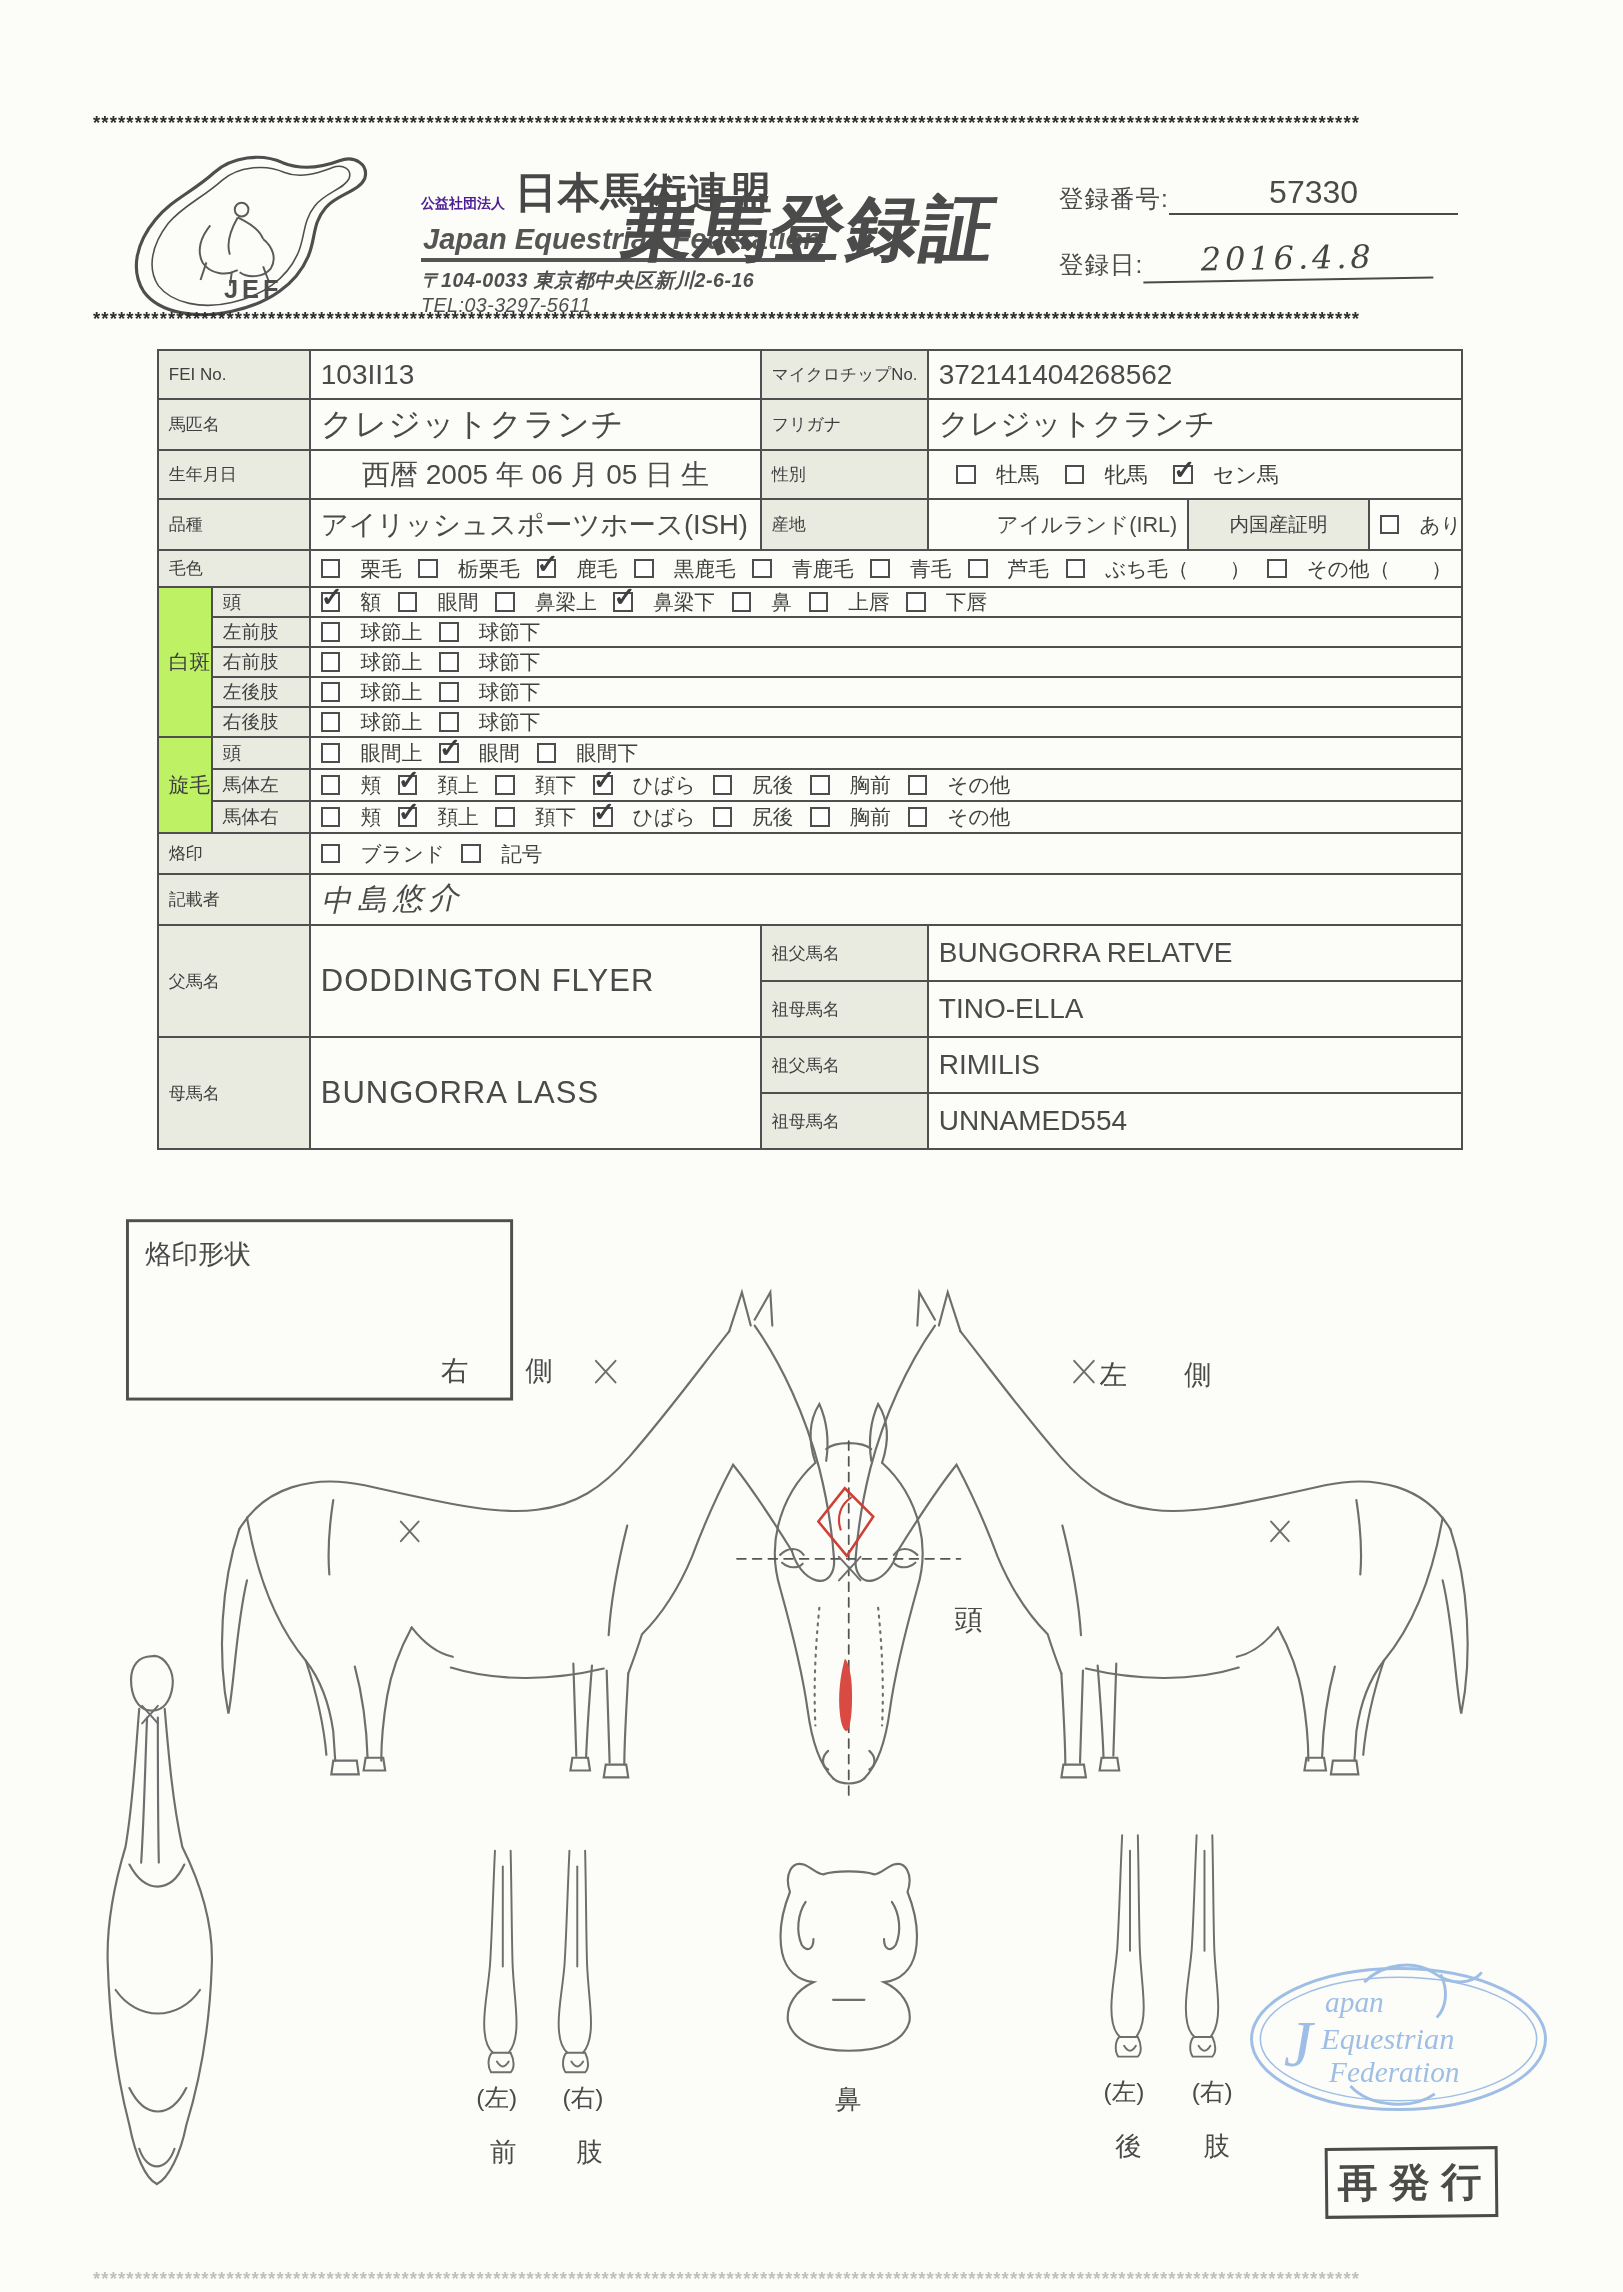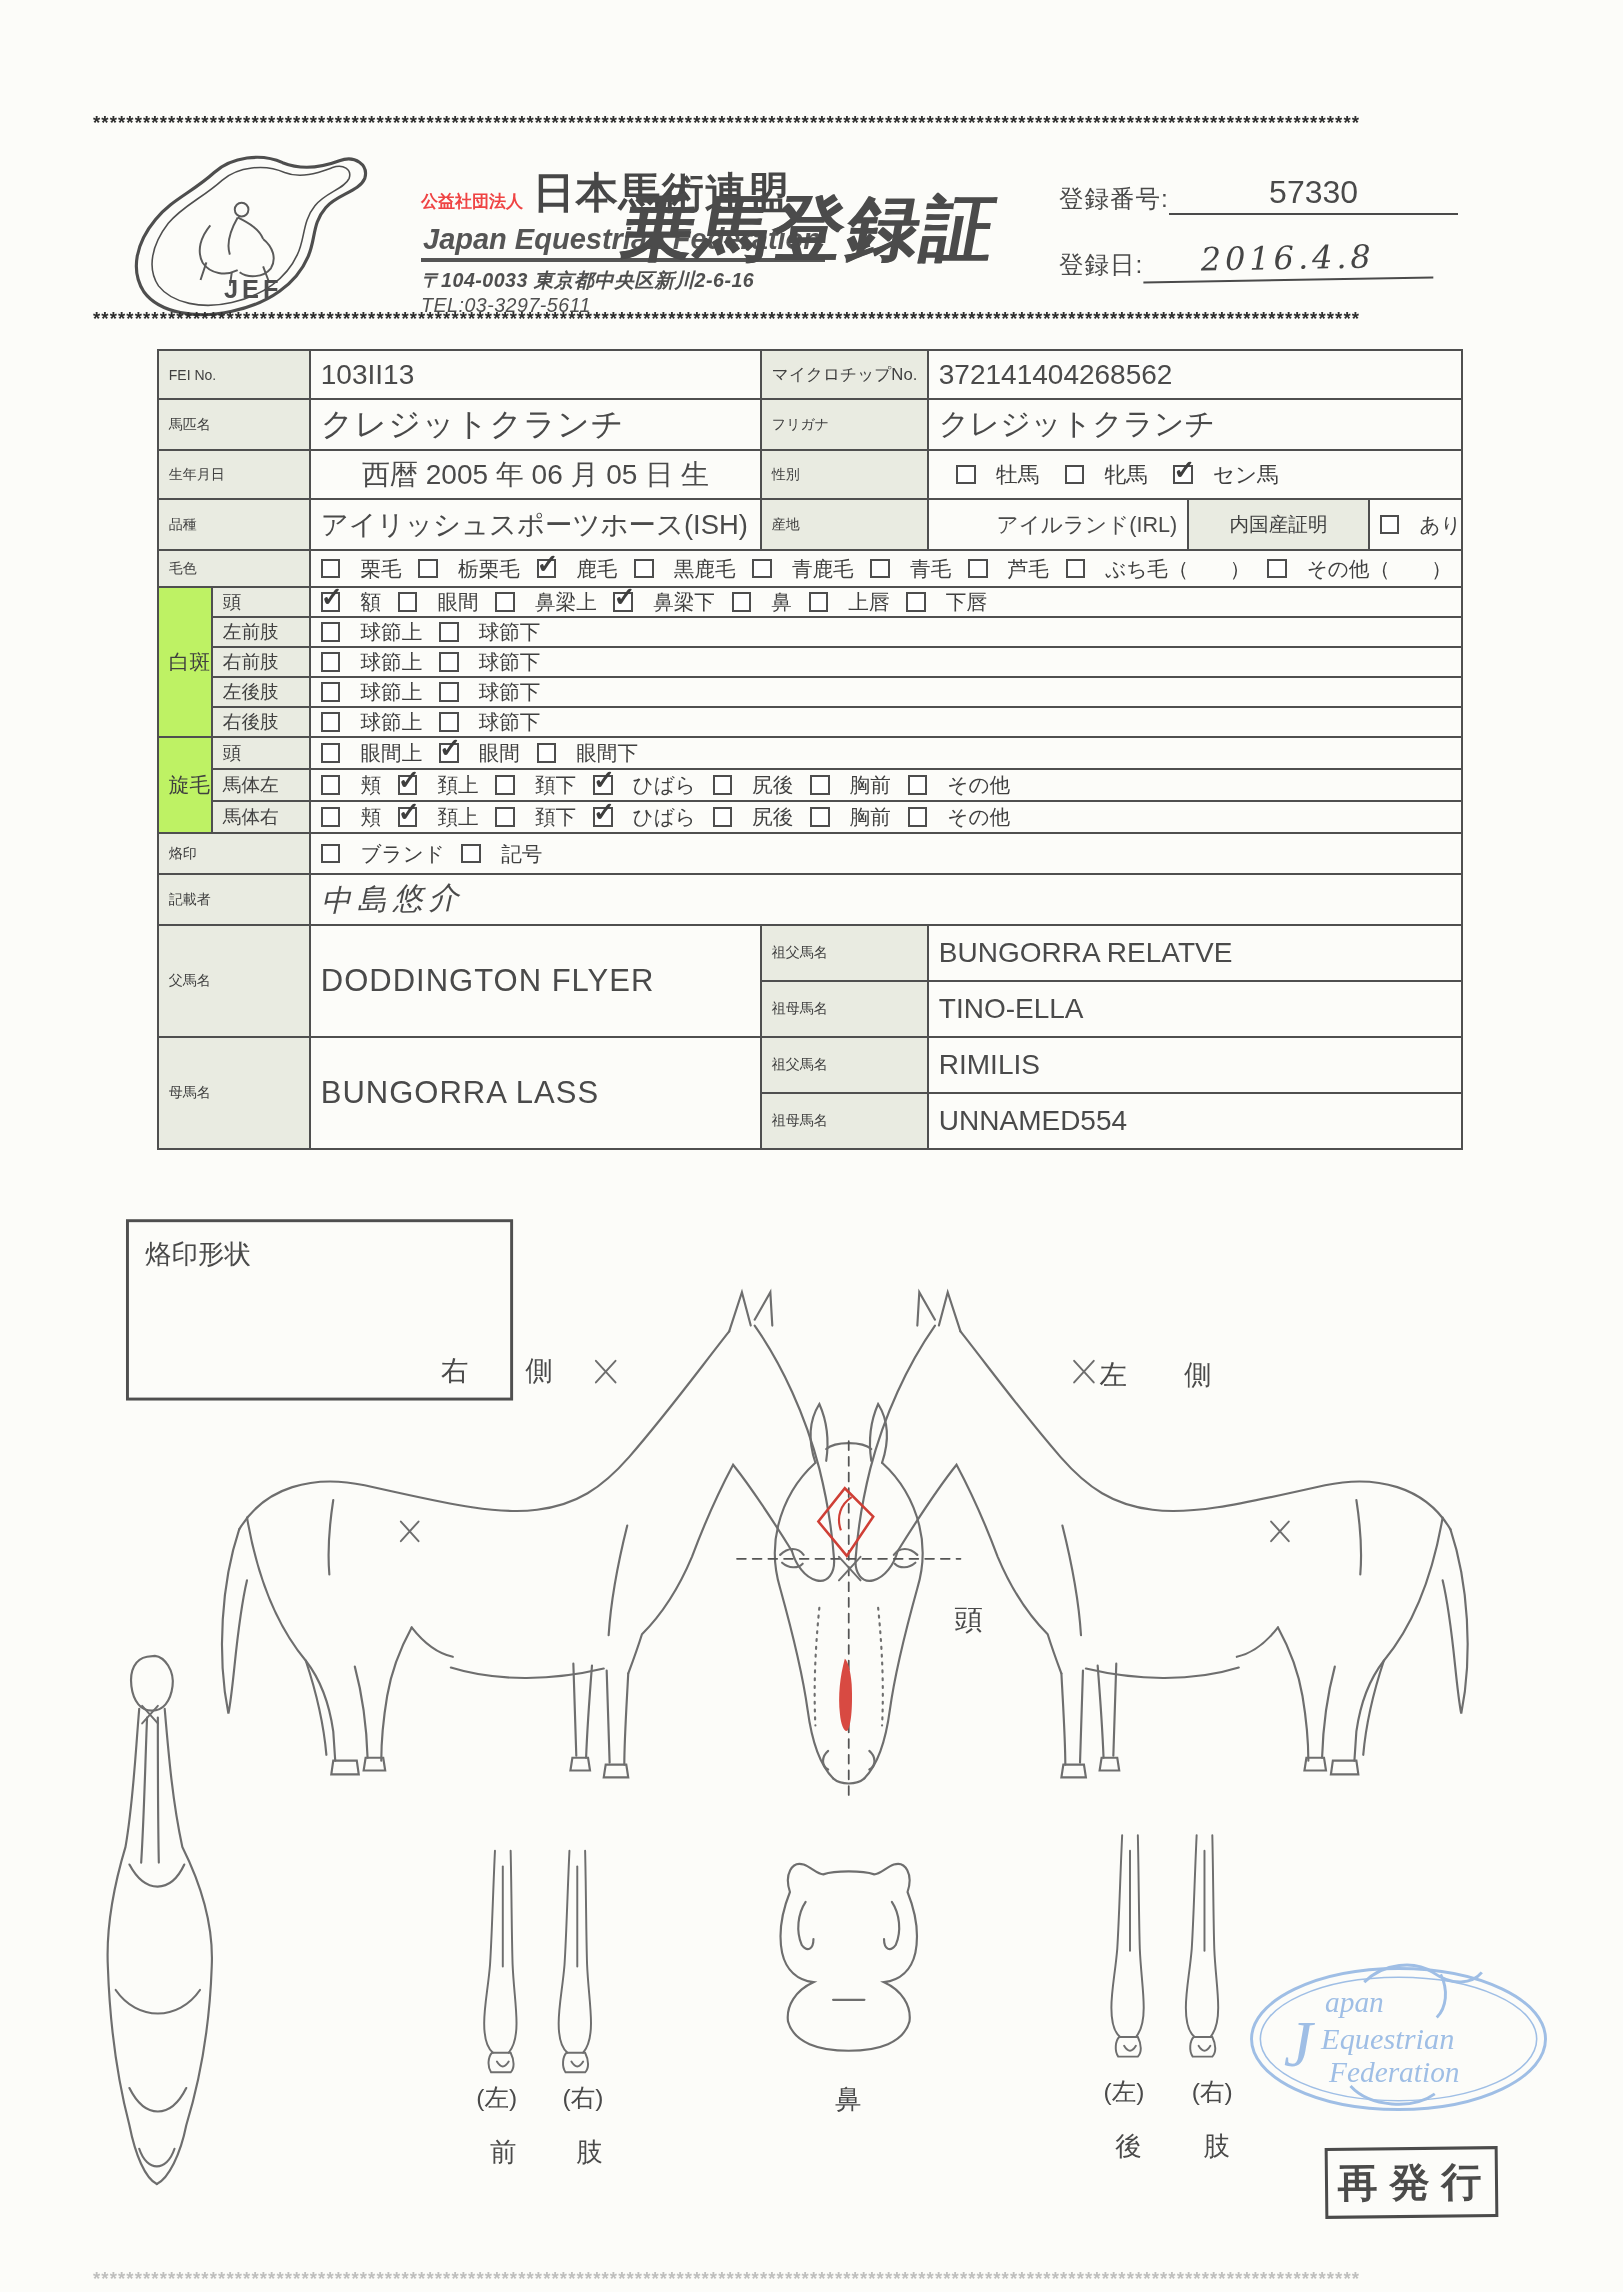--- a/index.html
+++ b/index.html
@@ -10,41 +10,41 @@
   
   .decor{left:93px;width:1436px;height:19.6px;overflow:hidden;font-size:18.6px;line-height:13.7px;
          letter-spacing:1.1px;color:#2e2e2e;white-space:nowrap;font-weight:bold;}
   .decor.top1{top:116px;}
   .decor.top2{top:312px;}
   .decor.bottom{top:2272px;opacity:.45;color:#777;}
 
   
   .orgblock{left:421px;top:165px;width:510px;}
   .orgline1{display:flex;align-items:flex-end;gap:9.8px;}
-  .orgtype{font-size:17px;font-weight:bold;color:#ef4444;padding-bottom:7.8px;}
+  .orgtype{font-size:14px;font-weight:bold;color:#4c1d95;padding-bottom:7.8px;}
   .orgname{font-size:42px;font-weight:bold;color:#474747;letter-spacing:1px;}
   .orgen{font-size:29px;font-style:italic;font-weight:bold;color:#555;border-bottom:4.9px solid #555;
          width:fit-content;padding:0 3.9px 2px 2px;margin-top:2px;}
   .orgaddr{font-size:19.6px;font-style:italic;font-weight:bold;color:#4f4f4f;margin-top:4.9px;letter-spacing:0.5px;}
   .orgtel{font-size:19.6px;font-style:italic;color:#4f4f4f;letter-spacing:0.5px;}
   .doctitle{left:623px;top:182px;font-size:71px;font-weight:bold;color:#4b4b4b;
             transform:skewX(-10deg);letter-spacing:3.9px;text-shadow:1px 0 0 #4b4b4b;}
   .regfields{left:1059px;top:174px;width:461px;}
   .regrow{display:flex;align-items:flex-end;margin-bottom:23.5px;}
   .reglab{font-size:24.5px;color:#4a4a4a;letter-spacing:1px;flex:0 0 auto;}
   .regval{min-width:274px;border-bottom:2.9px solid #4a4a4a;text-align:center;font-size:32px;
           color:#4a4a4a;padding:0 7.8px 2px 7.8px;}
   .handwrite{font-family:"DejaVu Serif",serif;font-style:italic;letter-spacing:3.9px;
              transform:rotate(-1deg);color:#454545;}
 
   
   .tblwrap{left:157px;top:349px;}
   table.reg{border-collapse:collapse;table-layout:fixed;width:1304px;border:2.9px solid #3f3f3f;}
   table.reg td{border:2px solid #4f4f4f;padding:0 9.8px;overflow:hidden;white-space:nowrap;vertical-align:middle;}
-  td.lbl{background:#e9ebe1;font-size:14px;color:#3f3f3f;}
+  td.lbl{background:#e9ebe1;font-size:17px;color:#3f3f3f;}
   td.lblc{background:#e9ebe1;font-size:19.6px;color:#3f3f3f;text-align:center;padding:0 2px;}
   td.sublbl{background:#e9ebe1;font-size:18.6px;color:#3f3f3f;padding:0 3.9px;}
   td.grplbl{background:#bef264;font-size:20.6px;color:#3f3f3f;text-align:center;padding:0 2px;}
   td.v-big{font-size:32px;color:#4a4a4a;letter-spacing:1px;}
   td.v-med{font-size:28px;color:#4a4a4a;}
   td.v-kana{font-size:30px;color:#4a4a4a;}
   td.v-center{font-size:21.6px;color:#4a4a4a;text-align:right;}
   tr.h50{height:49px;} tr.h52{height:51px;} tr.h38{height:37px;} tr.h30{height:29px;}
   tr.h33{height:32px;} tr.h42{height:41px;border-radius:8px;} tr.h57{height:56px;}
   .hand2{font-family:"DejaVu Serif",serif;font-style:italic;font-size:30px;letter-spacing:5.9px;

